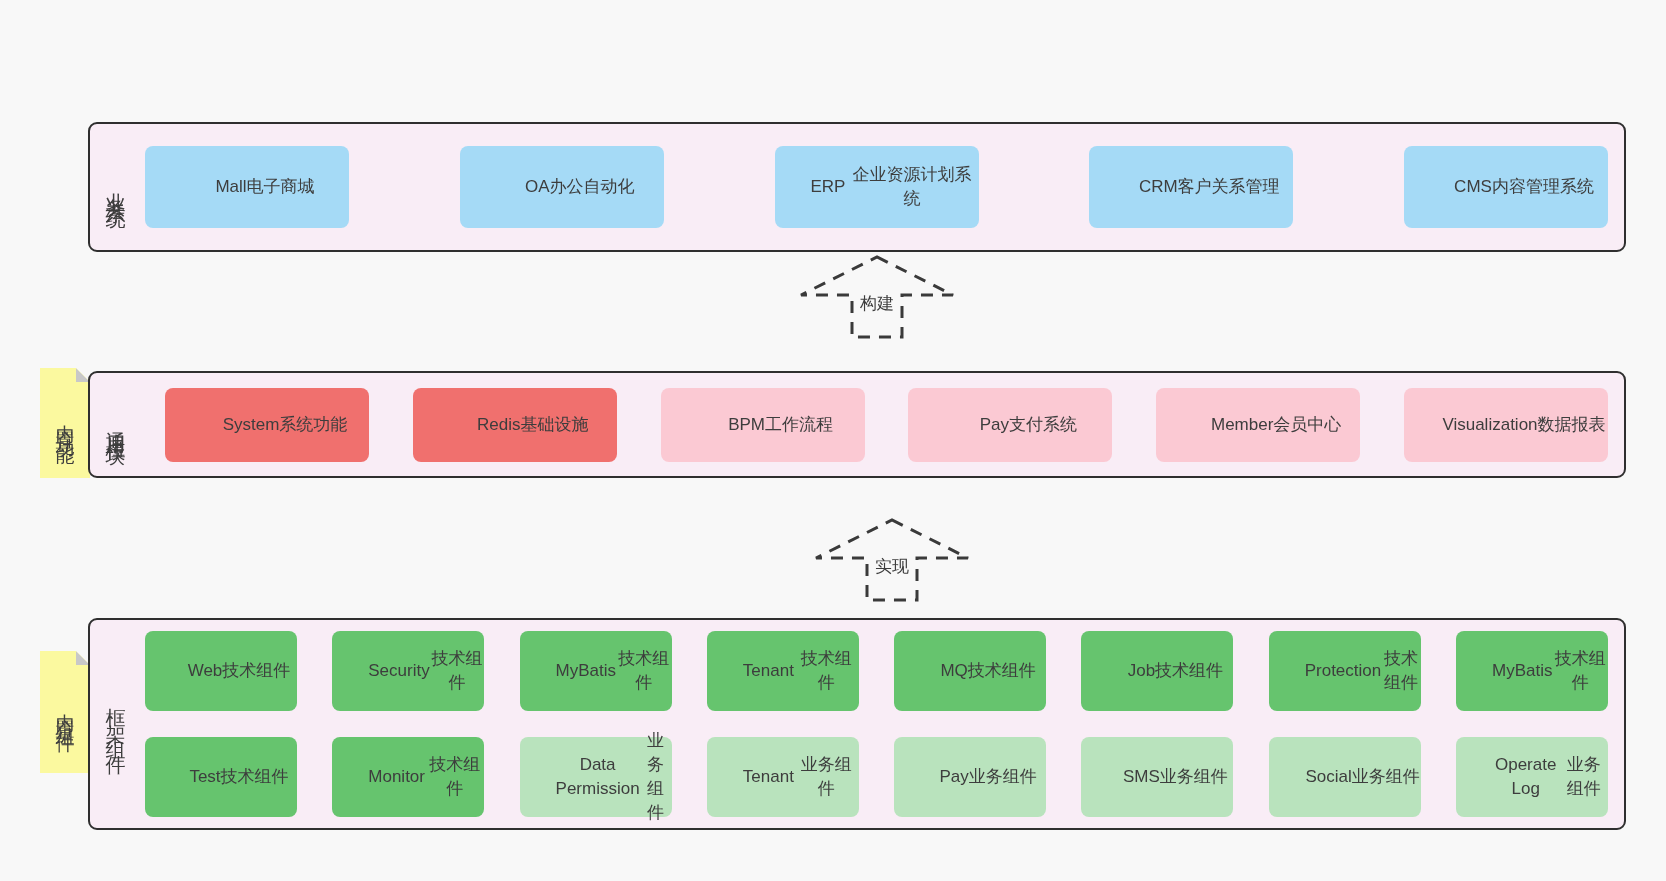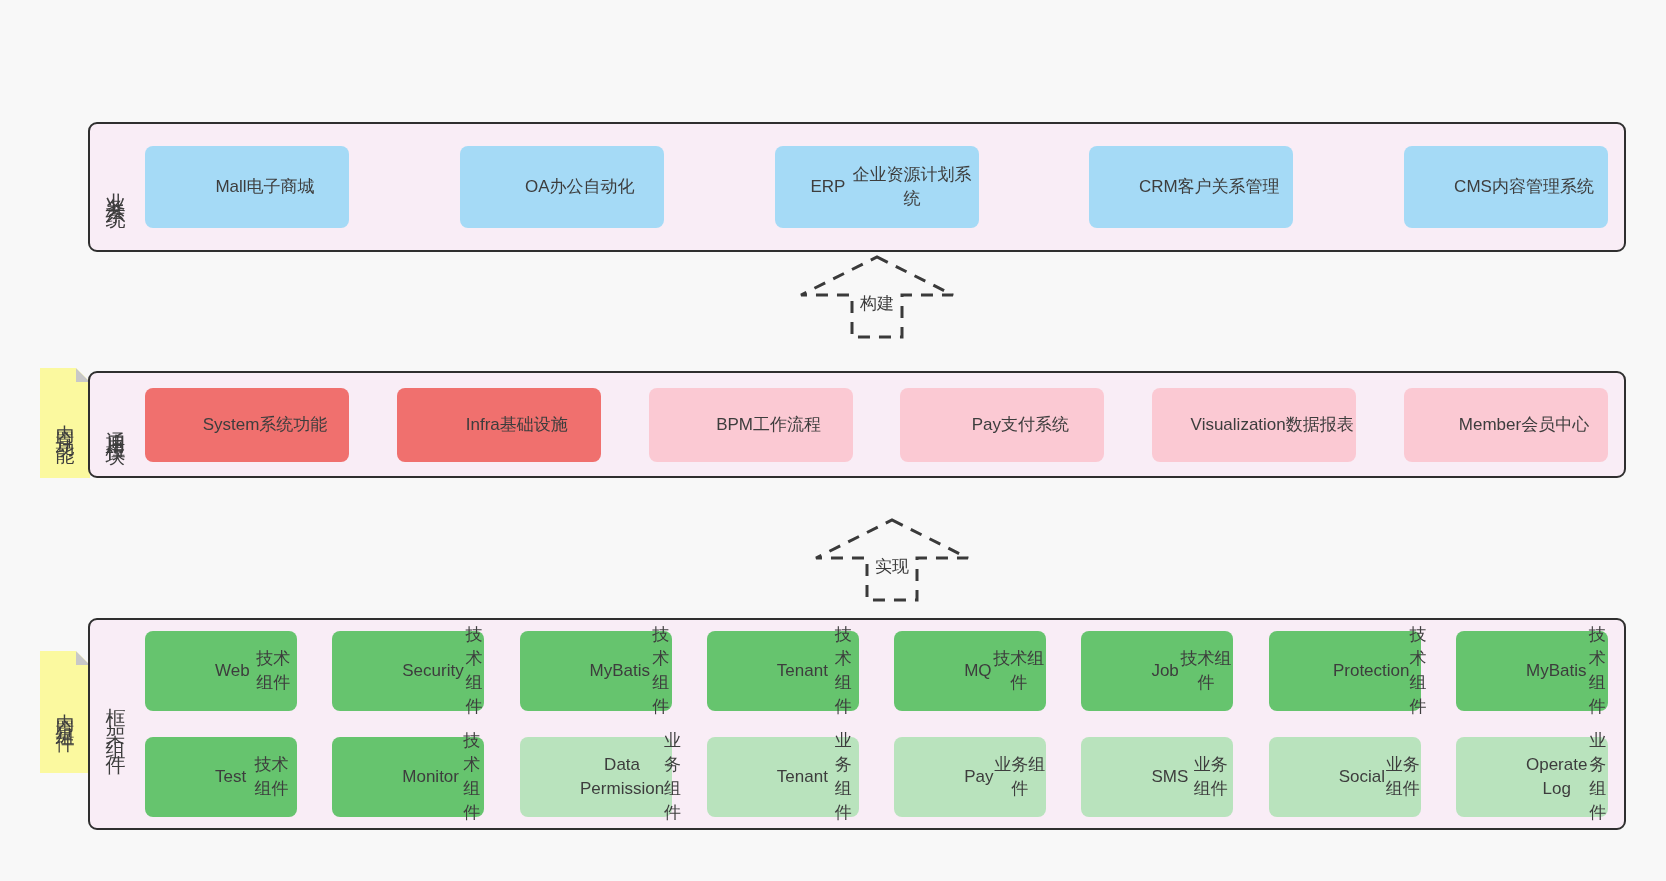--- a/index.html
+++ b/index.html
@@ -7,38 +7,38 @@
     --blue:#a5daf6; --red:#f0706e; --pink:#fbc9d3; --green:#66c46e;
     --green-light:#b9e3bd; --sticky:#fbf99f; --fold:#c8c8c8;
   }
   *{box-sizing:border-box; margin:0; padding:0;}
   body{font-family:"Liberation Sans", sans-serif; background:var(--page-bg);}
   .canvas{position:relative; width:1666px; height:881px; background:var(--page-bg); overflow:hidden;}
 
   .band{position:absolute; left:88px; width:1538px; background:var(--band-bg);
         border:2px solid var(--border); border-radius:9px; display:flex; z-index:1;}
   .band1{top:122px; height:130px;}
-  .band2{top:371px; height:107px;}
+  .band2{top:371px; height:107px;gap:20px;}
   .band3{top:618px; height:212px;}
 
   .band-label{align-self:center; writing-mode:vertical-rl; text-orientation:upright;
         font-size:20px; color:var(--text); letter-spacing:5px; margin-left:13px; line-height:26px;}
   .band3 .band-label{letter-spacing:16px;}
 
   .band-rows{flex:1; display:flex; flex-direction:column; justify-content:center;
         gap:26px; margin:0 16px;}
   .box-row{display:flex; justify-content:space-between;}
 
   .box{border-radius:8px; display:flex; flex-direction:row; align-items:center;
         justify-content:center; text-align:center; color:var(--text);
         font-size:17px; line-height:24px;padding-left:36px;}
   .band1 .box{width:204px; height:82px;}
   .band2 .box{width:204px; height:74px;}
   .band3 .box{width:152px; height:80px;}
-  .band3 .box-name{max-width:106px;margin-left:34px;}
+  .band3 .box-name{max-width:106px;}
   .v-blue{background:var(--blue);}
   .v-red{background:var(--red);}
   .v-pink{background:var(--pink);}
   .v-green{background:var(--green);}
   .v-green-light{background:var(--green-light);}
 
   .sticky{position:absolute; left:40px; width:50px; background:var(--sticky); z-index:0;
         display:flex; align-items:center; justify-content:center;
         clip-path:polygon(0 0, calc(100% - 14px) 0, 100% 14px, 100% 100%, 0 100%);}
   .sticky1{top:368px; height:110px;}
@@ -108,38 +108,38 @@
 
   <section class="band band2">
     <div class="band-label">通用模块</div>
     <div class="band-rows">
         <div class="box-row">
           <div class="box v-red">
     <span class="box-name">System</span>
     <span class="box-desc">系统功能</span>
   </div>
           <div class="box v-red">
-    <span class="box-name">Infra</span>
+    <span class="box-name">Redis</span>
     <span class="box-desc">基础设施</span>
   </div>
           <div class="box v-pink">
     <span class="box-name">BPM</span>
     <span class="box-desc">工作流程</span>
   </div>
           <div class="box v-pink">
     <span class="box-name">Pay</span>
     <span class="box-desc">支付系统</span>
   </div>
           <div class="box v-pink">
+    <span class="box-name">Member</span>
+    <span class="box-desc">会员中心</span>
+  </div>
+          <div class="box v-pink">
     <span class="box-name">Visualization</span>
     <span class="box-desc">数据报表</span>
-  </div>
-          <div class="box v-pink">
-    <span class="box-name">Member</span>
-    <span class="box-desc">会员中心</span>
   </div>
         </div>
       </div>
   </section>
 
   <div class="arrow arrow2">
     <svg viewBox="0 0 156 84">
       <polygon points="78,2 154,40 103,40 103,82 53,82 53,40 2,40" fill="none" stroke="#3a3a3a" stroke-width="3" stroke-dasharray="12 9"></polygon>
     </svg>
     <span class="arrow-label">实现</span>

